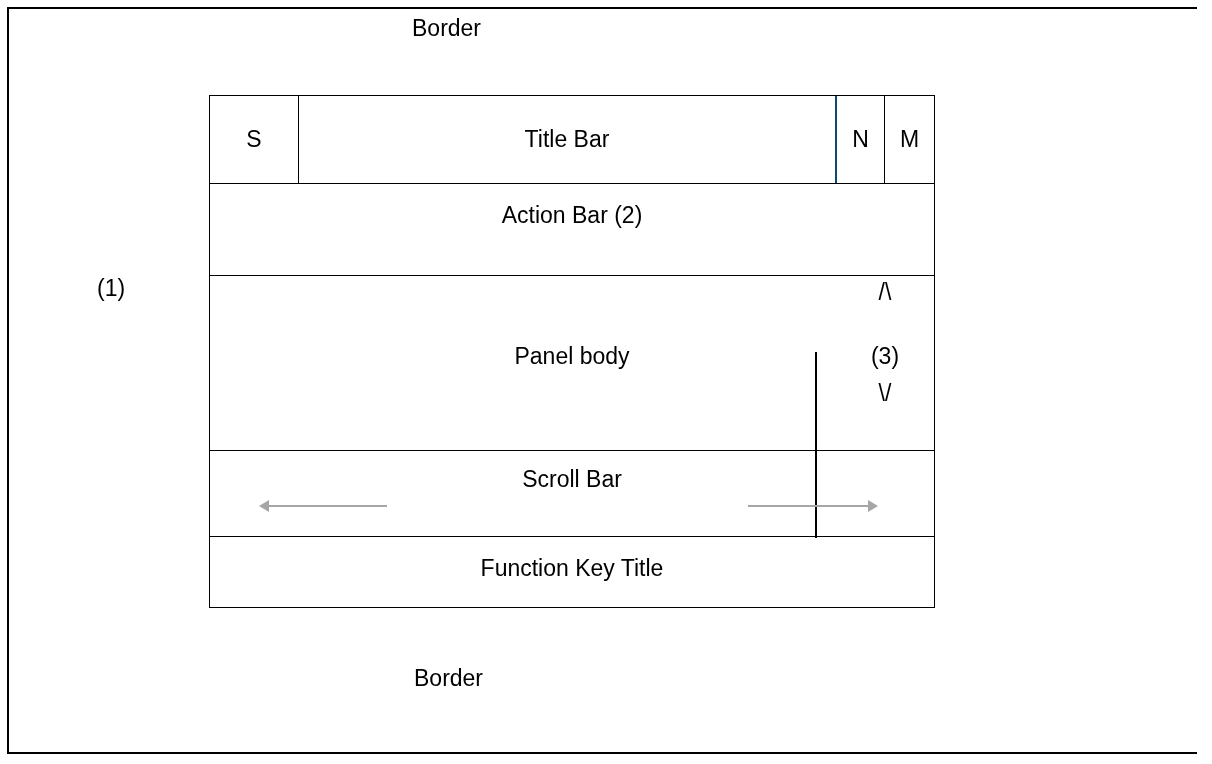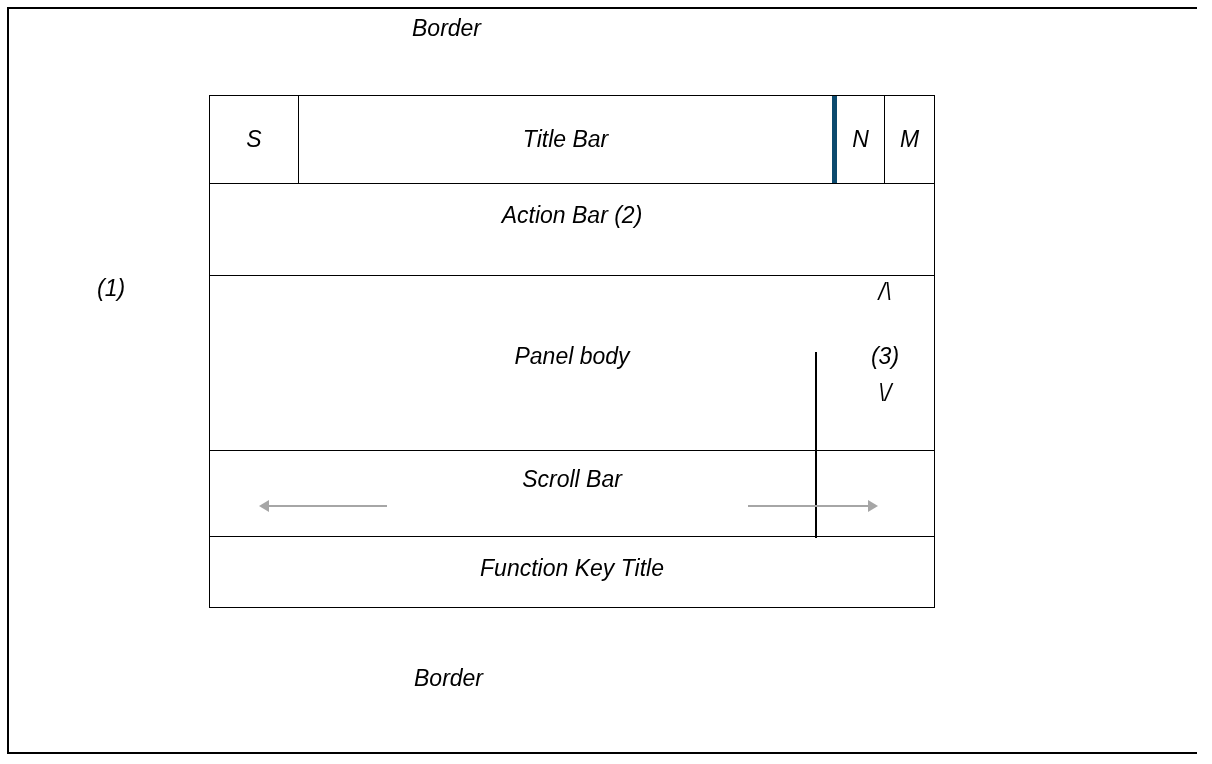--- a/index.html
+++ b/index.html
@@ -12,21 +12,20 @@
     font-family: "Liberation Sans", sans-serif;
     color: #000000;
   }
 
   #canvas {
     position: relative;
     width: 1197px;
     height: 764px;
     background: #ffffff;
     overflow: hidden;
-    font-style: italic;
   }
 
   
   .outer-border {
     position: absolute;
     left: 7px;
     top: 7px;
     width: 1196px;
     height: 747px;
     border: 2px solid #000000;
@@ -78,21 +77,21 @@
     font-size: 23px;
     line-height: 1;
     white-space: nowrap;
   }
   .cell-s {
     width: 89px;
     border-right: 1px solid #000000;
   }
   .cell-title {
     width: 538px;
-    border-right: 5px solid #0c4a6e;
+    border-right: 2px solid #0c4a6e;
     align-items: center;
   }
   .cell-n {
     width: 48px;
     border-right: 1px solid #000000;
   }
   .cell-m {
     width: 49px;
   }
 

